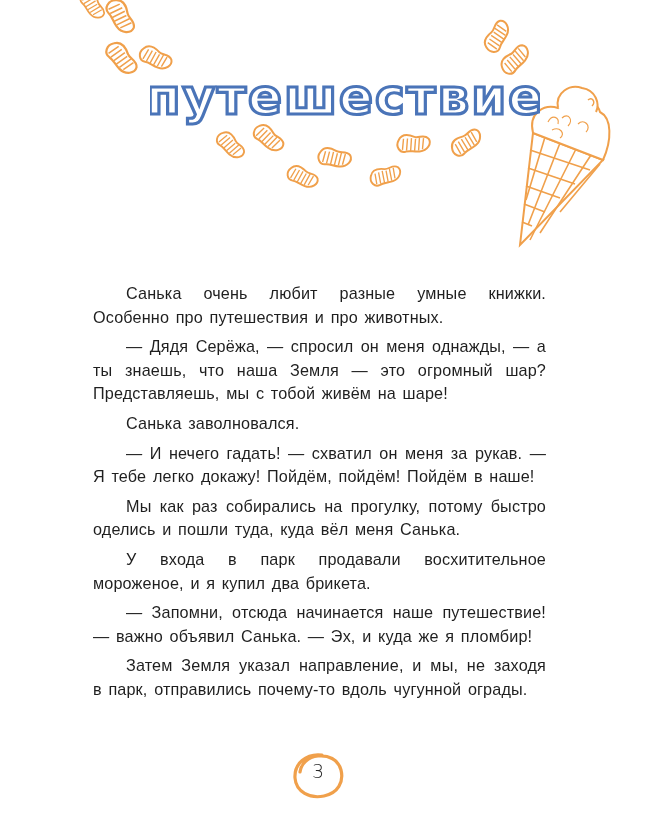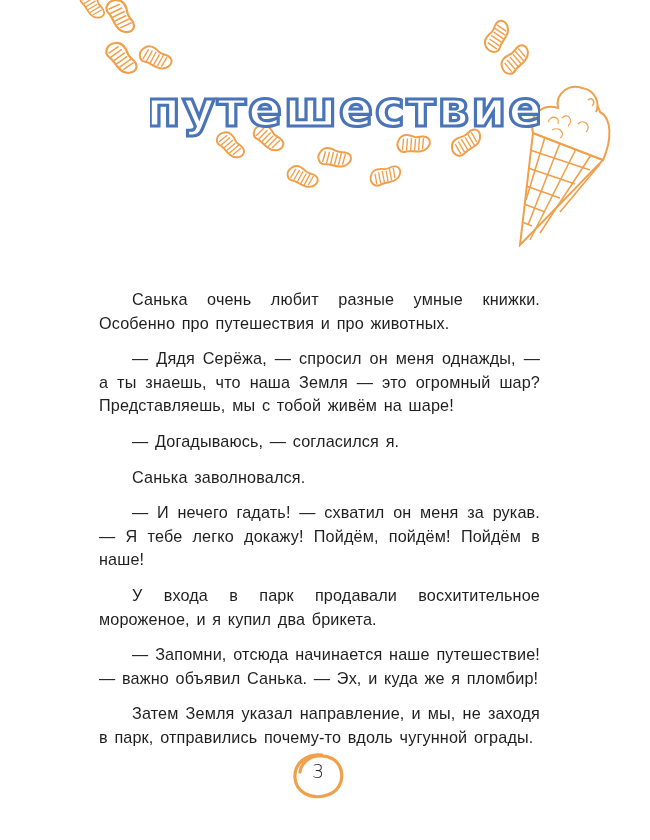--- a/index.html
+++ b/index.html
@@ -3,28 +3,28 @@
   <meta charset="utf-8">
   <style>
     html, body { margin: 0; padding: 0; }
     body {
       width: 650px; height: 840px; background: #ffffff; position: relative; overflow: hidden;
       font-family: "Liberation Sans", "DejaVu Sans", sans-serif;
     }
     .page { position: absolute; left: 0; top: 0; width: 650px; height: 840px; }
     .deco { position: absolute; left: 0; top: 0; width: 650px; height: 260px; }
     .title {
-      position: absolute; left: 150px; top: 80px; width: 390px; height: 62px;
+      position: absolute; left: 150px; top: 68px; width: 390px; height: 62px;
     }
     .title svg { width: 100%; height: 100%; }
     .body-text {
       position: absolute; left: 87px; top: 276px; width: 465px;
       font-size: 16.2px; line-height: 23.6px; color: #1f1f1f; letter-spacing: 0.15px;
     }
-    .body-text p { margin: 12px; text-align: justify; text-align-last: left; word-spacing: 2px; }
+    .body-text p { margin: 6px; text-align: justify; text-align-last: left; word-spacing: 2px; }
     .body-text p.indent { text-indent: 33px; }
     .pagenum {
       position: absolute; left: 288px; top: 750px; width: 60px; height: 52px;
     }
     .pagenum svg { position: absolute; left: 0; top: 0; width: 60px; height: 52px; }
     .pagenum span {
       position: absolute; left: 0; top: 10px; width: 60px; text-align: center;
       font-family: "DejaVu Sans", sans-serif; font-size: 19px; color: #2a2a2a; font-weight: 300;
     }
   </style>
@@ -74,23 +74,23 @@
 
   <div class="title">
     <svg viewBox="0 0 390 62" aria-hidden="true">
       <text x="195" y="46" text-anchor="middle" font-family="DejaVu Sans, sans-serif" font-size="50" font-weight="bold" fill="#ffffff" stroke="#4a74b8" stroke-width="3.2" letter-spacing="2">путешествие</text>
     </svg>
   </div>
 
   <div class="body-text">
     <p class="indent">Санька очень любит разные умные книжки. Особенно про путешествия и про животных.</p>
     <p class="indent">— Дядя Серёжа, — спросил он меня однажды, — а ты знаешь, что наша Земля — это огромный шар? Представляешь, мы с тобой живём на шаре!</p>
-    <p class="indent">— Догадываюсь, — согласился я.</p>
     <p class="indent">Санька заволновался.</p>
     <p class="indent">— И нечего гадать! — схватил он меня за рукав. — Я тебе легко докажу! Пойдём, пойдём! Пойдём в наше!</p>
+    <p class="indent">Мы как раз собирались на прогулку, потому быстро оделись и пошли туда, куда вёл меня Санька.</p>
     <p class="indent">У входа в парк продавали восхитительное мороженое, и я купил два брикета.</p>
     <p class="indent">— Запомни, отсюда начинается наше путешествие! — важно объявил Санька. — Эх, и куда же я пломбир!</p>
     <p class="indent">Затем Земля указал направление, и мы, не заходя в парк, отправились почему-то вдоль чугунной ограды.</p>
   </div>
 
   <div class="pagenum">
     <svg viewBox="0 0 60 52">
       <path d="M34,5 C18,3 6,14 7,28 C8,42 22,49 36,46 C50,43 56,32 53,20 C50,9 40,5 30,6 C20,7 13,14 12,22" fill="none" stroke="#f0a04b" stroke-width="3.2" stroke-linecap="round"></path>
     </svg>
     <span>3</span>

